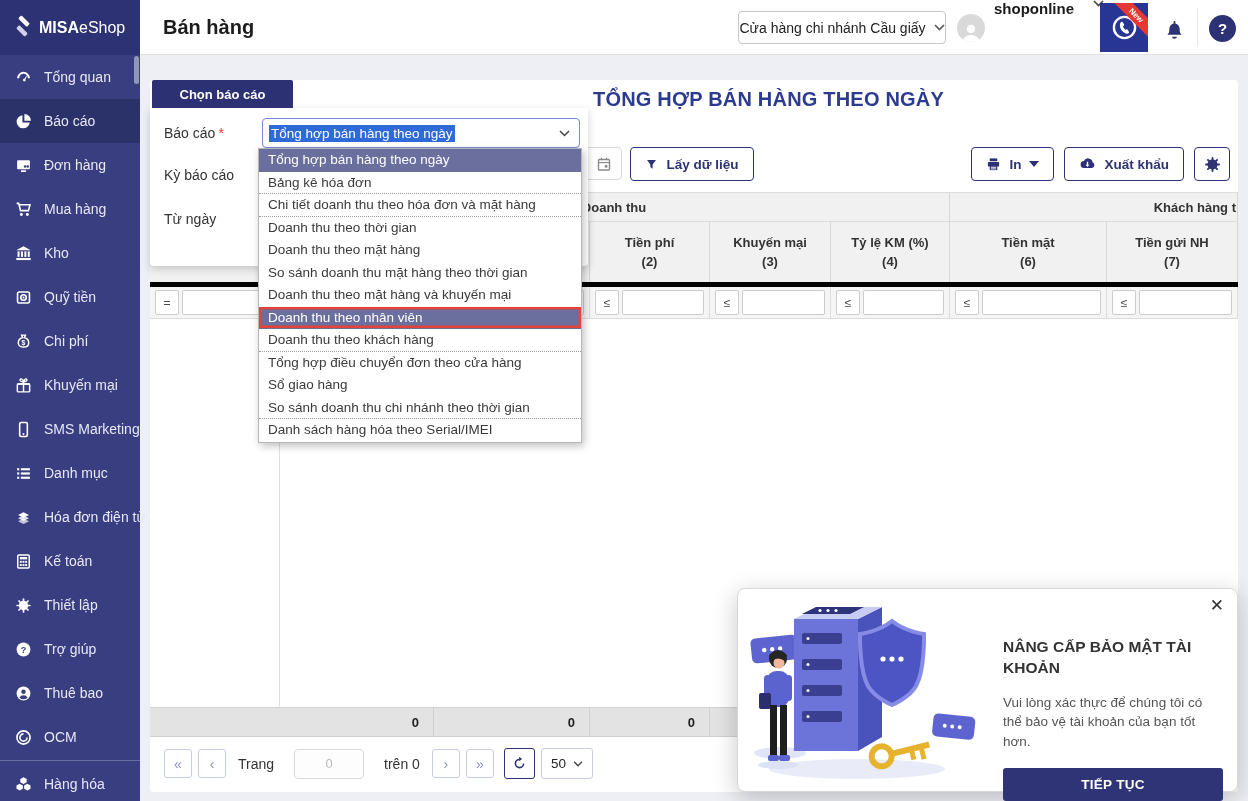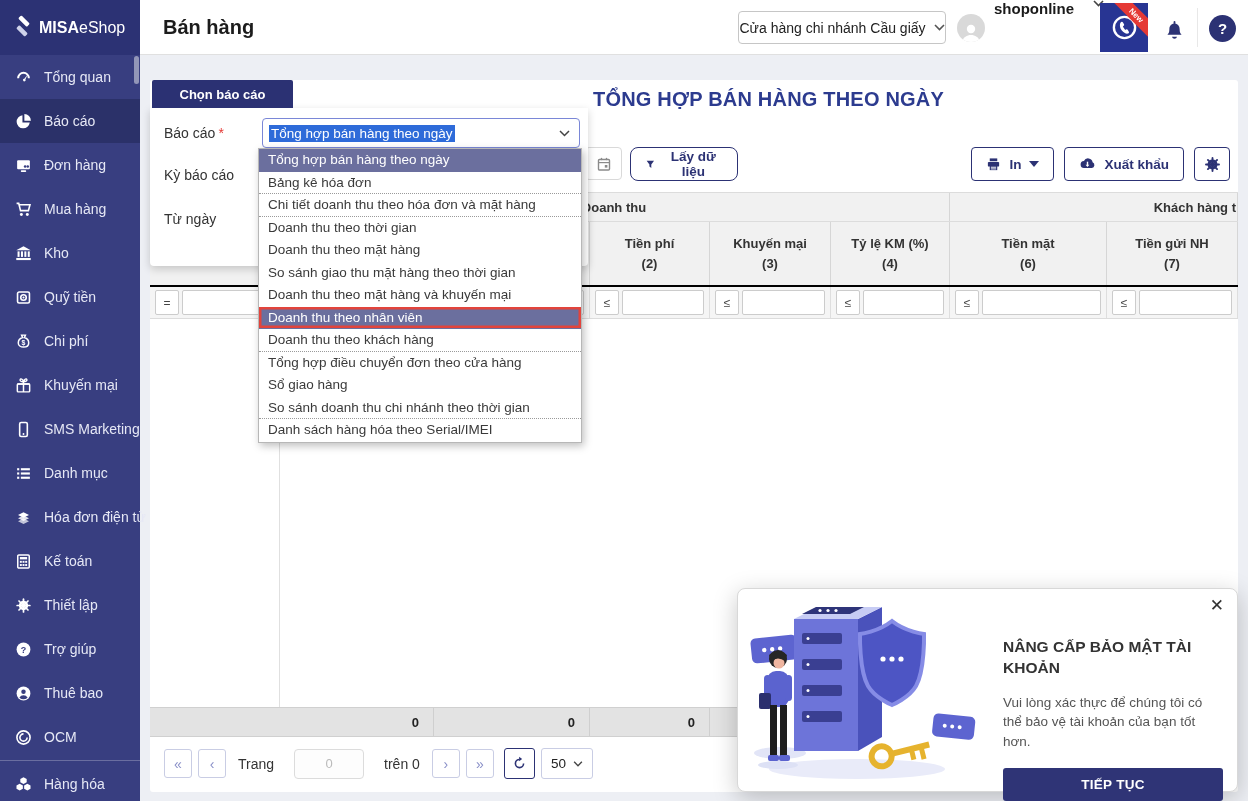--- a/index.html
+++ b/index.html
@@ -27,27 +27,27 @@
   .sb-item.active { background:var(--c-sidebar-active,#2b3169); }
   .sb-item .ic { width:18px; height:18px; flex:0 0 18px; display:flex; align-items:center; justify-content:center; color:#fff; }
   .sb-div { height:1px; background:rgba(255,255,255,.25); margin:1px 0; }
   .sb-thumb { position:absolute; right:1px; top:1px; width:5px; height:28px; border-radius:3px; background:#a9adc6; opacity:.8; }
 
   
   .card { position:absolute; left:150px; top:80px; width:1088px; height:712px; background:#fff; border-radius:3px; z-index:1; }
   .report-title { position:absolute; left:443px; top:8px; font-size:20px; font-weight:600; color:var(--c-title-blue,#2c3b8f); letter-spacing:.2px; }
   .date-btn { position:absolute; left:435px; top:67px; width:37px; height:33px; border:1px solid #d9d9d9; border-radius:4px; background:#fff; display:flex; align-items:center; justify-content:center; color:#8a8a8a; cursor:pointer; }
   .btn { border:1px solid var(--c-navy,#2c3274); background:#fff; color:var(--c-navy,#2c3274); border-radius:4px; height:34px; display:inline-flex; align-items:center; justify-content:center; gap:8px; font-size:13.5px; font-weight:bold; padding:0 14px; cursor:pointer; }
-  .getdata-btn { position:absolute; left:480px; top:67px; width:108px;border-radius:8px; }
+  .getdata-btn { position:absolute; left:480px; top:67px; width:124px; }
   .right-actions { position:absolute; right:8px; top:67px; display:flex; gap:10px; }
   .gear-btn { width:36px; padding:0; }
 
   
   .tbl-group-row { position:absolute; left:0; top:112px; width:1088px; height:30px; background:#f1f1f1; border-top:1px solid #dcdcdc; border-bottom:1px solid #dcdcdc; display:flex; }
-  .tbl-head-row  { position:absolute; left:0; top:142px; width:1088px; height:65px; background:#f1f1f1; border-bottom:2px solid #000000; display:flex; }
+  .tbl-head-row  { position:absolute; left:0; top:142px; width:1088px; height:65px; background:#f1f1f1; border-bottom:5px solid #000000; display:flex; }
   .tbl-filter-row{ position:absolute; left:0; top:207px; width:1088px; height:32px; background:#f5f5f5; border-bottom:1px solid #dcdcdc; display:flex; }
   .g-cell { height:100%; display:flex; align-items:center; font-size:13px; font-weight:bold; color:#333; border-right:1px solid #d6d6d6; overflow:hidden; white-space:nowrap; }
   .h-cell { height:100%; display:flex; flex-direction:column; align-items:center; justify-content:center; font-size:13px; font-weight:bold; color:#333; border-right:1px solid #d6d6d6; line-height:1.5; }
   .f-cell { height:100%; display:flex; align-items:center; gap:3px; padding:3px 5px; border-right:1px solid #dedede; }
   .f-op { width:24px; height:25px; background:#fff; border:1px solid #ccc; border-radius:2px; font-size:12px; color:#444; display:flex; align-items:center; justify-content:center; cursor:pointer; }
   .f-in { flex:1; height:25px; background:#fff; border:1px solid #ccc; border-radius:2px; min-width:0; font-size:12px; padding:0 4px; }
   .tbl-body { position:absolute; left:0; top:239px; width:1088px; height:388px; background:#fff; }
   .body-vline { position:absolute; left:129px; top:0; width:1px; height:100%; background:#e0e0e0; }
   .tbl-totals { position:absolute; left:0; top:627px; width:1088px; height:30px; background:#e3e3e3; border-top:1px solid #d0d0d0; border-bottom:1px solid #d0d0d0; display:flex; }
   .t-cell { height:100%; display:flex; align-items:center; justify-content:flex-end; padding-right:14px; font-size:13px; font-weight:bold; color:#222; }
@@ -504,21 +504,21 @@
       </svg>
   </div>
 </div>
 
 <div class="dd" id="ddList">
     <div class="dd-item hl">Tổng hợp bán hàng theo ngày</div>
     <div class="dd-item sep">Bảng kê hóa đơn</div>
     <div class="dd-item sep">Chi tiết doanh thu theo hóa đơn và mặt hàng</div>
     <div class="dd-item">Doanh thu theo thời gian</div>
     <div class="dd-item">Doanh thu theo mặt hàng</div>
-    <div class="dd-item">So sánh giao thu mặt hàng theo thời gian</div>
+    <div class="dd-item">So sánh doanh thu mặt hàng theo thời gian</div>
     <div class="dd-item">Doanh thu theo mặt hàng và khuyến mại</div>
     <div class="dd-item hl annotated">Doanh thu theo nhân viên</div>
     <div class="dd-item sep">Doanh thu theo khách hàng</div>
     <div class="dd-item">Tổng hợp điều chuyển đơn theo cửa hàng</div>
     <div class="dd-item">Sổ giao hàng</div>
     <div class="dd-item sep">So sánh doanh thu chi nhánh theo thời gian</div>
     <div class="dd-item">Danh sách hàng hóa theo Serial/IMEI</div>
   </div>
 
 <div class="popup">

